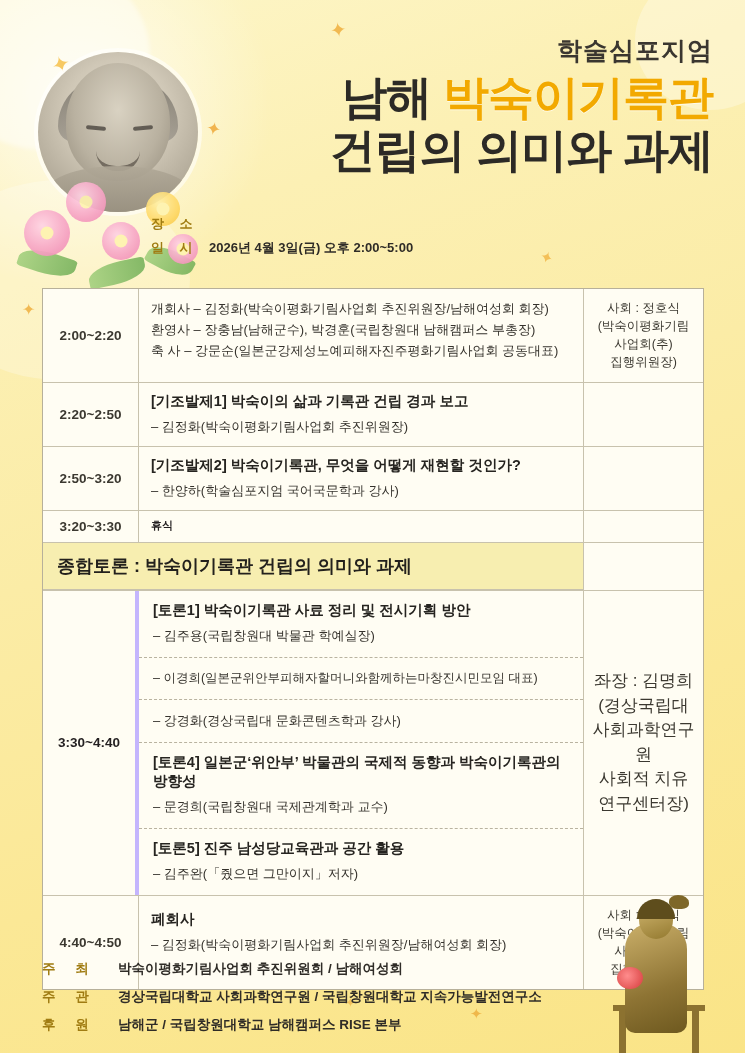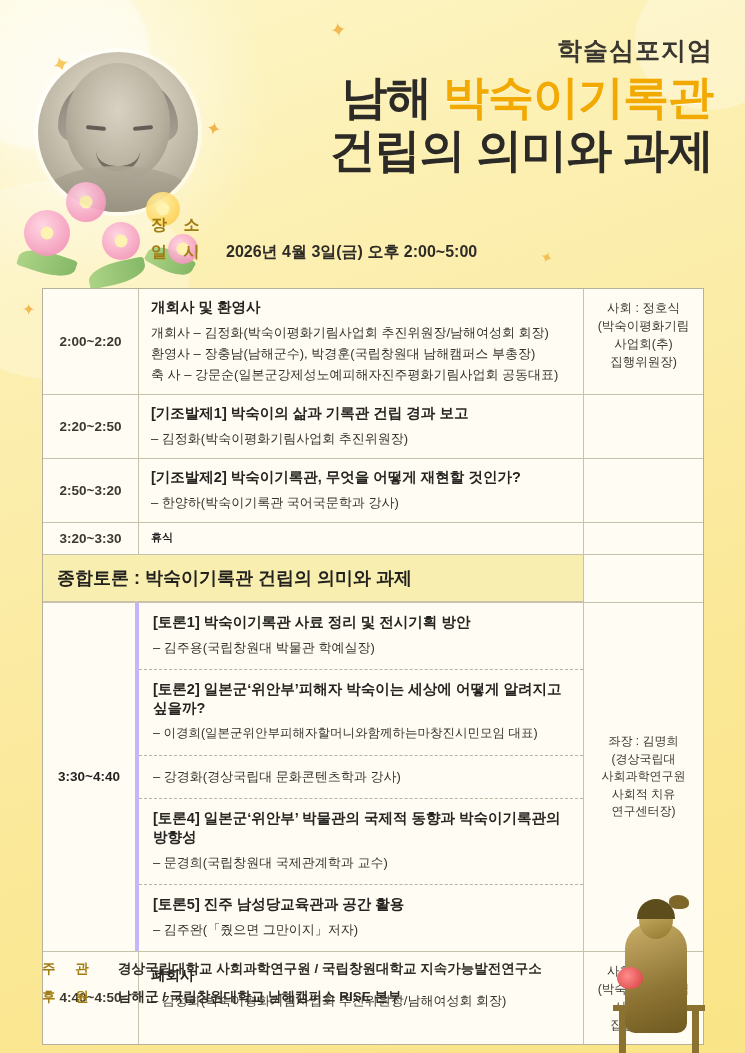--- a/index.html
+++ b/index.html
@@ -78,21 +78,21 @@
   .l1{left:0px; top:82px; transform:rotate(18deg);}
   .l2{left:70px; top:92px; transform:rotate(-12deg);}
   .l3{left:128px; top:80px; transform:rotate(28deg); width:48px;}
 
   .title-wrap { position:absolute; right:32px; top:34px; text-align:right; width:520px;}
   .kicker { font-size:25px; font-weight:bold; letter-spacing:1px; color:#3a3630; margin-bottom:4px;}
   .tline { font-size:46px; font-weight:bold; line-height:1.16; letter-spacing:-1px; color:#2c2a26;}
   .hl { color:#f2a900; text-shadow:0 1px 0 rgba(255,255,255,.6); }
 
   .meta { position:absolute; right:34px; top:215px; width:560px; text-align:left; }
-  .meta-row { display:flex; align-items:flex-end; font-size:16px; margin-bottom:6px; color:#2f2c27;gap:17px;}
+  .meta-row { display:flex; align-items:flex-end; font-size:13px; margin-bottom:6px; color:#2f2c27;}
   .meta-label { width:58px; color:#a07c12; font-weight:bold; letter-spacing:6px; flex:none;}
   .meta-value { font-weight:bold; }
 
   
   .table { position:absolute; left:42px; top:288px; width:662px;
            border:1.5px solid #b7b09a; background:#fffdf3; }
   .row { display:flex; border-bottom:1px solid #c8c2ad; }
   .row:last-child { border-bottom:none; }
   .cell-time { width:96px; flex:none; display:flex; align-items:center; justify-content:center;
                font-size:13.5px; font-weight:bold; color:#3b3830; border-right:1px solid #c8c2ad;
@@ -112,21 +112,21 @@
   .panel-head-row { display:flex; border-bottom:1px solid #c8c2ad;}
   .panel-left { flex:1; }
   .panel-left .sub { border-bottom:1px dashed #b9b3a0; padding:10px 14px 11px 14px; }
   .panel-left .sub:last-child { border-bottom:none; }
   .panel-wrap { display:flex; border-bottom:1px solid #c8c2ad;}
   .panel-time { width:96px; flex:none; border-right:4px solid #c4b5fd; display:flex;
                 align-items:center; justify-content:center; font-size:13.5px; font-weight:bold;}
   .panel-mid { flex:1; }
   .panel-chair { width:120px; flex:none; border-left:1px solid #c8c2ad; display:flex;
                  align-items:center; justify-content:center; text-align:center;
-                 font-size:12px; line-height:1.45; color:#3b3830; padding:6px;}
+                 font-size:17px; line-height:1.45; color:#3b3830; padding:6px;}
 
   
   .footer { position:absolute; left:42px; top:960px; width:560px; }
   .f-row { display:flex; align-items:flex-start; margin-bottom:10px; font-size:13.5px;}
   .f-label { width:76px; flex:none; color:#a07c12; font-weight:bold; letter-spacing:8px;}
   .f-val { font-weight:bold; color:#2f2c27; }
 
   
   .statue { position:absolute; right:26px; bottom:4px; width:120px; height:170px; }
   .st-body { position:absolute; left:26px; bottom:16px; width:62px; height:110px;
@@ -201,21 +201,20 @@
       <span class="meta-value">2026년 4월 3일(금) 오후 2:00~5:00</span>
     </div>
   </div>
 </div>
 
 <div class="table">
 
   <div class="row">
     <div class="cell-time">2:00~2:20</div>
     <div class="cell-body">
-      <div class="b-title">개회사 및 환영사</div>
       <div class="b-line">개회사 – 김정화(박숙이평화기림사업회 추진위원장/남해여성회 회장)</div>
       <div class="b-line">환영사 – 장충남(남해군수), 박경훈(국립창원대 남해캠퍼스 부총장)</div>
       <div class="b-line">축    사 – 강문순(일본군강제성노예피해자진주평화기림사업회 공동대표)</div>
     </div>
     <div class="cell-chair" style="white-space:pre-line;">사회 : 정호식
 (박숙이평화기림
 사업회(추)
 집행위원장)</div>
   </div>
 
@@ -225,21 +224,21 @@
       <div class="b-title">[기조발제1] 박숙이의 삶과 기록관 건립 경과 보고</div>
       <div class="b-line">– 김정화(박숙이평화기림사업회 추진위원장)</div>
     </div>
     <div class="cell-chair"></div>
   </div>
 
   <div class="row">
     <div class="cell-time">2:50~3:20</div>
     <div class="cell-body">
       <div class="b-title">[기조발제2] 박숙이기록관, 무엇을 어떻게 재현할 것인가?</div>
-      <div class="b-line">– 한양하(박숙이기록관 국어국문학과 강사)</div>
+      <div class="b-line">– 한양하(학술심포지엄 국어국문학과 강사)</div>
     </div>
     <div class="cell-chair"></div>
   </div>
 
   <div class="row rest">
     <div class="cell-time">3:20~3:30</div>
     <div class="cell-body">휴식</div>
     <div class="cell-chair"></div>
   </div>
 
@@ -252,21 +251,20 @@
 
   <div class="panel-wrap">
     <div class="panel-time">3:30~4:40</div>
     <div class="panel-mid">
       <div class="panel-left">
         <div class="sub">
           <div class="b-title">[토론1] 박숙이기록관 사료 정리 및 전시기획 방안</div>
           <div class="b-line">– 김주용(국립창원대 박물관 학예실장)</div>
         </div>
         <div class="sub">
-          <div class="b-title">[토론2] 일본군‘위안부’피해자 박숙이는 세상에 어떻게 알려지고 싶을까?</div>
           <div class="b-line small">– 이경희(일본군위안부피해자할머니와함께하는마창진시민모임 대표)</div>
         </div>
         <div class="sub">
           <div class="b-line">– 강경화(경상국립대 문화콘텐츠학과 강사)</div>
         </div>
         <div class="sub">
           <div class="b-title">[토론4] 일본군‘위안부’ 박물관의 국제적 동향과 박숙이기록관의 방향성</div>
           <div class="b-line">– 문경희(국립창원대 국제관계학과 교수)</div>
         </div>
         <div class="sub">
@@ -290,20 +288,24 @@
     </div>
     <div class="cell-chair" style="white-space:pre-line;">사회 : 정호식
 (박숙이평화기림
 사업회(추)
 집행위원장)</div>
   </div>
 
 </div>
 
 <div class="footer">
+  <div class="f-row">
+    <span class="f-label">주   최</span>
+    <span class="f-val">박숙이평화기림사업회 추진위원회 / 남해여성회</span>
+  </div>
   <div class="f-row">
     <span class="f-label">주   관</span>
     <span class="f-val">경상국립대학교 사회과학연구원 / 국립창원대학교 지속가능발전연구소</span>
   </div>
   <div class="f-row">
     <span class="f-label">후   원</span>
     <span class="f-val">남해군 / 국립창원대학교 남해캠퍼스 RISE 본부</span>
   </div>
 </div>
 

